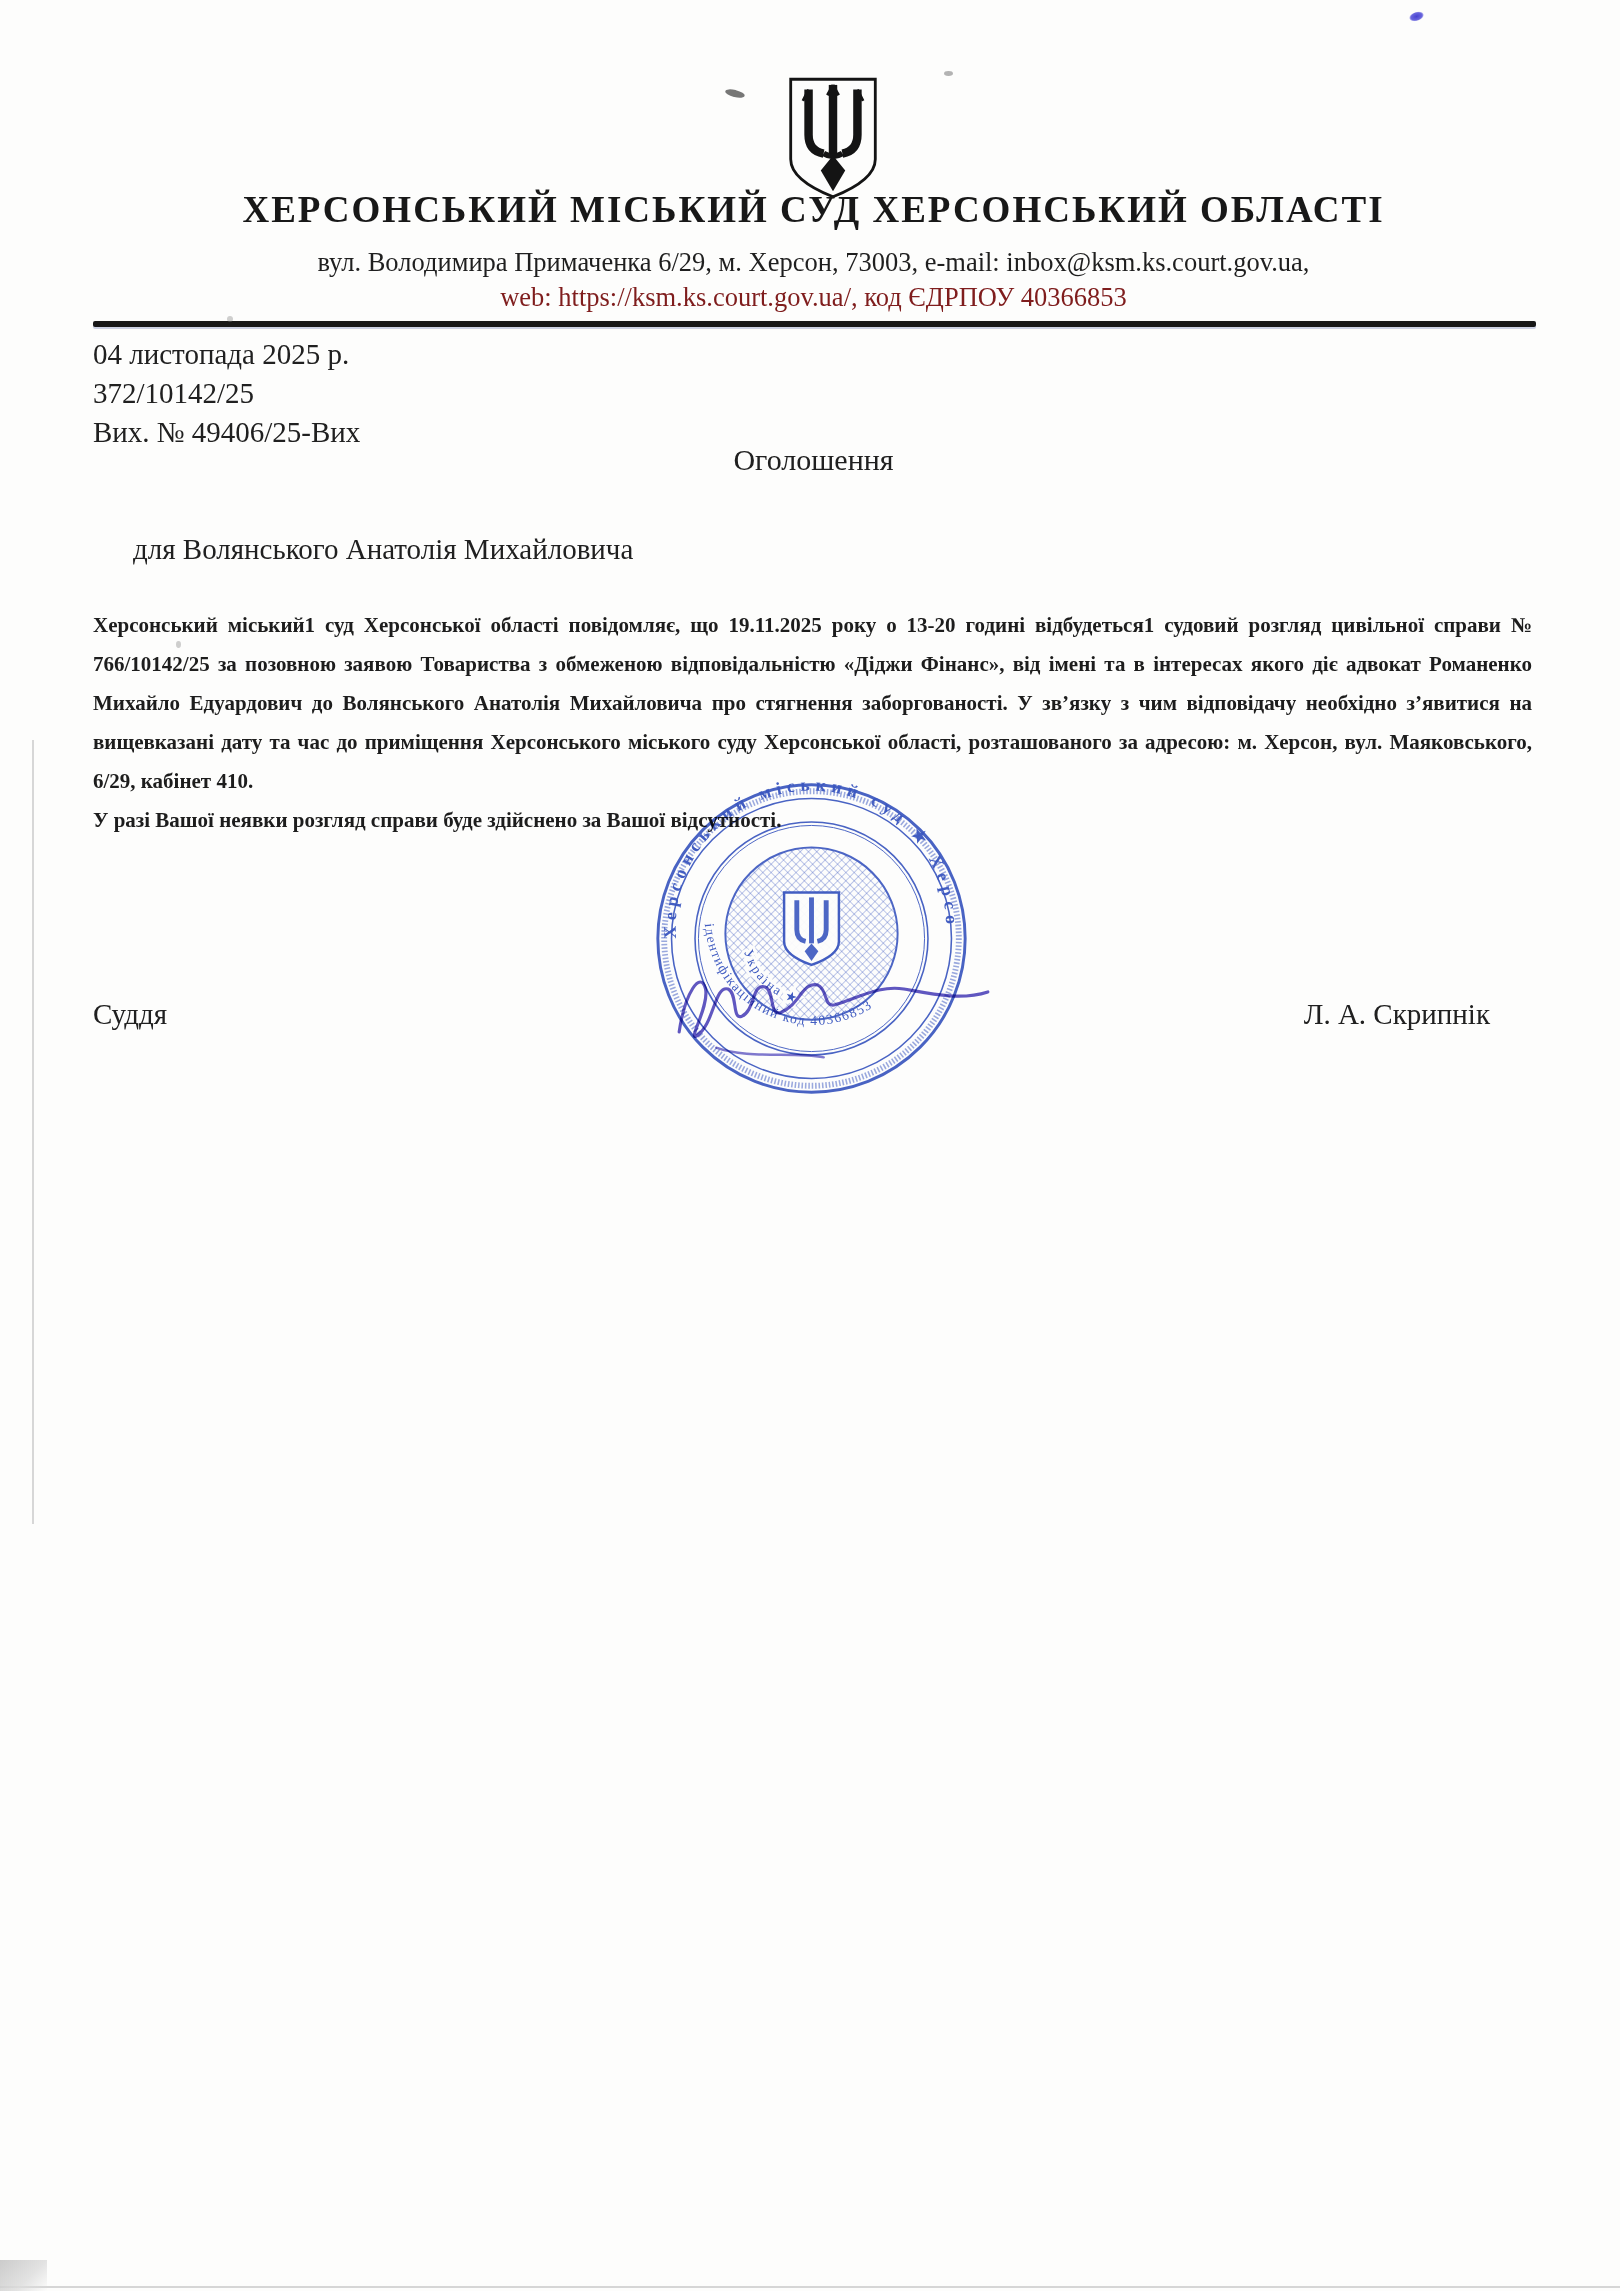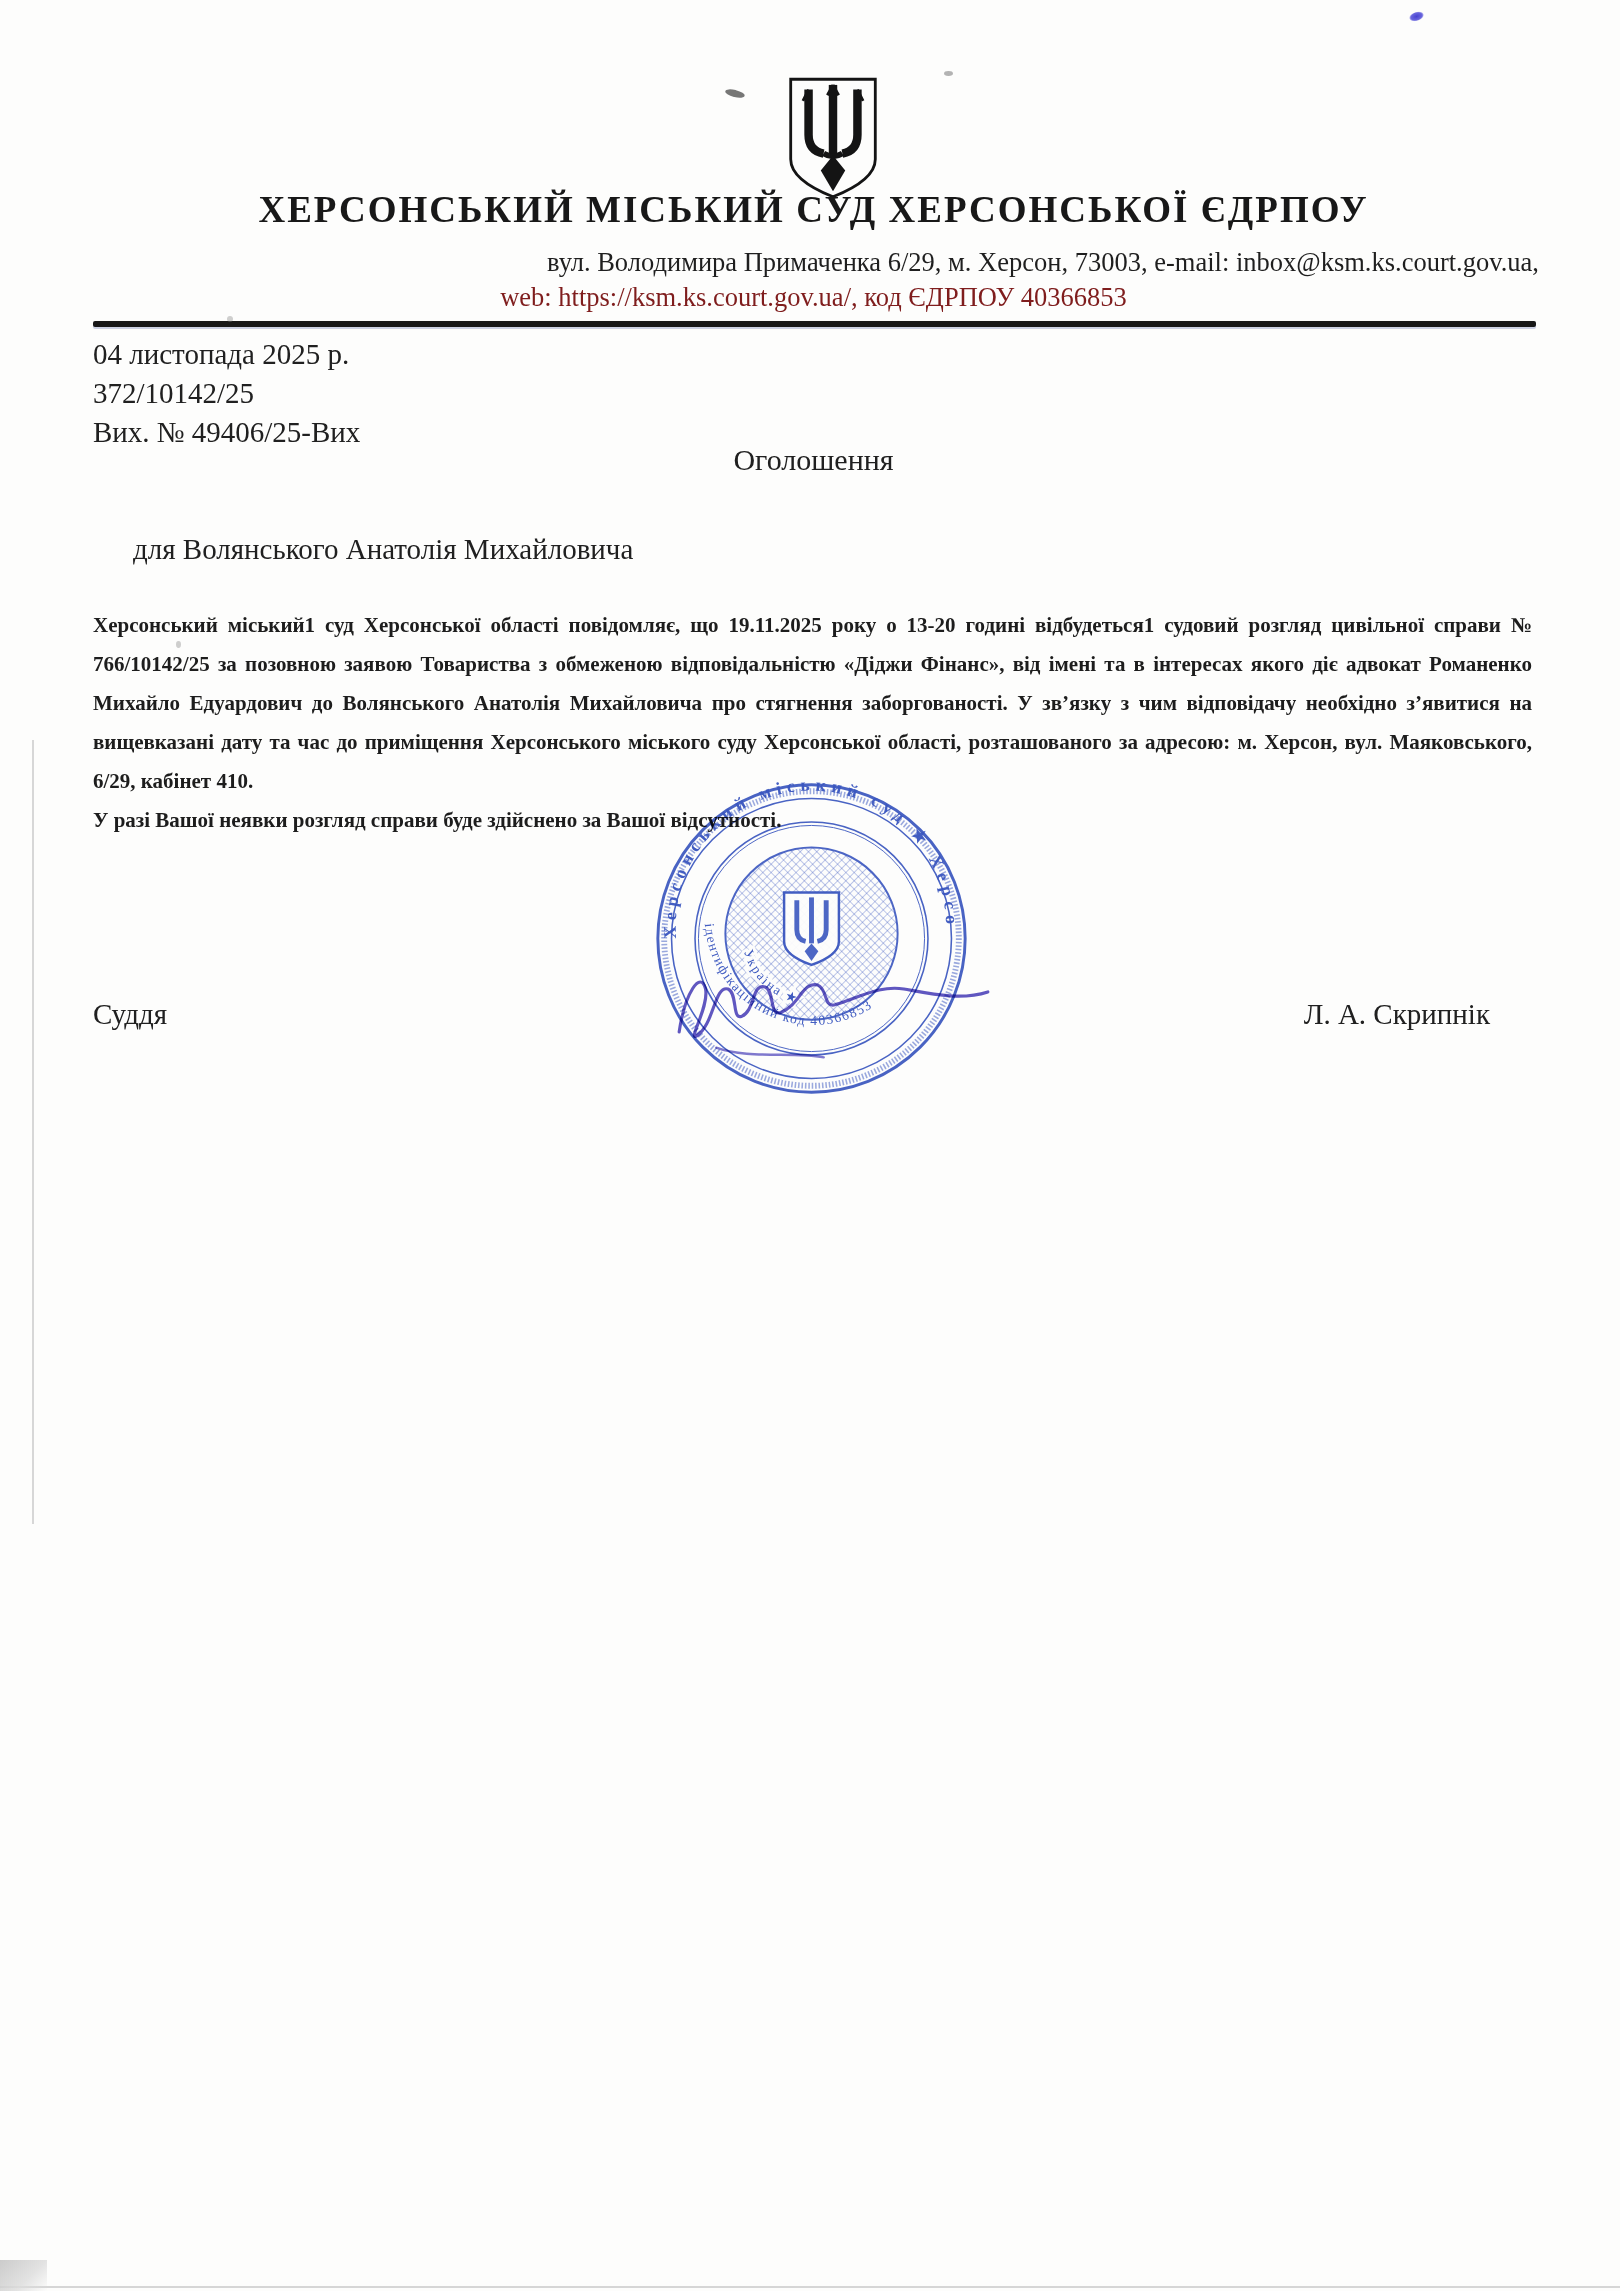--- a/index.html
+++ b/index.html
@@ -15,21 +15,21 @@
   .abs{position:absolute;}
   
   .emblem{left:786px;top:76px;width:94px;height:125px;}
   .court-name{
     left:88px;top:188px;width:1451px;
     text-align:center;font-weight:bold;font-size:37px;letter-spacing:2px;
     color:#181818;
   }
   .addr-line{
     left:88px;top:247px;width:1451px;
-    text-align:right;font-size:26.5px;color:#1f1f1f;
+    text-align:center;font-size:26.5px;color:#1f1f1f;
   }
   .web-line{
     left:88px;top:282px;width:1451px;
     text-align:center;font-size:26.5px;color:#7f1d1d;
   }
   .divider{left:93px;top:321px;width:1443px;height:5.9px;background:#181818;border-radius:2px;
     box-shadow:0 2px 0 rgba(60,80,150,.25);}
   
   .meta{left:93px;top:335px;width:686px;font-size:29px;line-height:39px;color:#202020;}
   .meta div{height:39px;}
@@ -76,21 +76,21 @@
     <g stroke="#141414" fill="none">
       <path d="M24,14 V62 Q24,79 40,82" stroke-width="9"></path>
       <path d="M76,14 V62 Q76,79 60,82" stroke-width="9"></path>
       <path d="M50,9 V86" stroke-width="9"></path>
       <path d="M24,14 L18,26 M76,14 L82,26 M50,9 L44,20 M50,9 L56,20" stroke-width="3"></path>
       <path d="M40,82 Q50,88 60,82" stroke-width="6"></path>
       <path d="M50,84 L37,100 L50,122 L63,100 Z" fill="#141414" stroke="none"></path>
     </g>
   </svg>
 
-  <div class="abs court-name">ХЕРСОНСЬКИЙ МІСЬКИЙ СУД ХЕРСОНСЬКОЇ ЄДРПОУ</div>
+  <div class="abs court-name">ХЕРСОНСЬКИЙ МІСЬКИЙ СУД ХЕРСОНСЬКИЙ ОБЛАСТІ</div>
   <div class="abs addr-line">вул. Володимира Примаченка  6/29, м. Херсон, 73003, e-mail: inbox@ksm.ks.court.gov.ua,</div>
   <div class="abs web-line">web: https://ksm.ks.court.gov.ua/, код ЄДРПОУ 40366853</div>
   <div class="abs divider"></div>
 
   <div class="abs meta">
     <div>04 листопада 2025 р.</div>
     <div>372/10142/25</div>
     <div>Вих. № 49406/25-Вих</div>
   </div>
 

